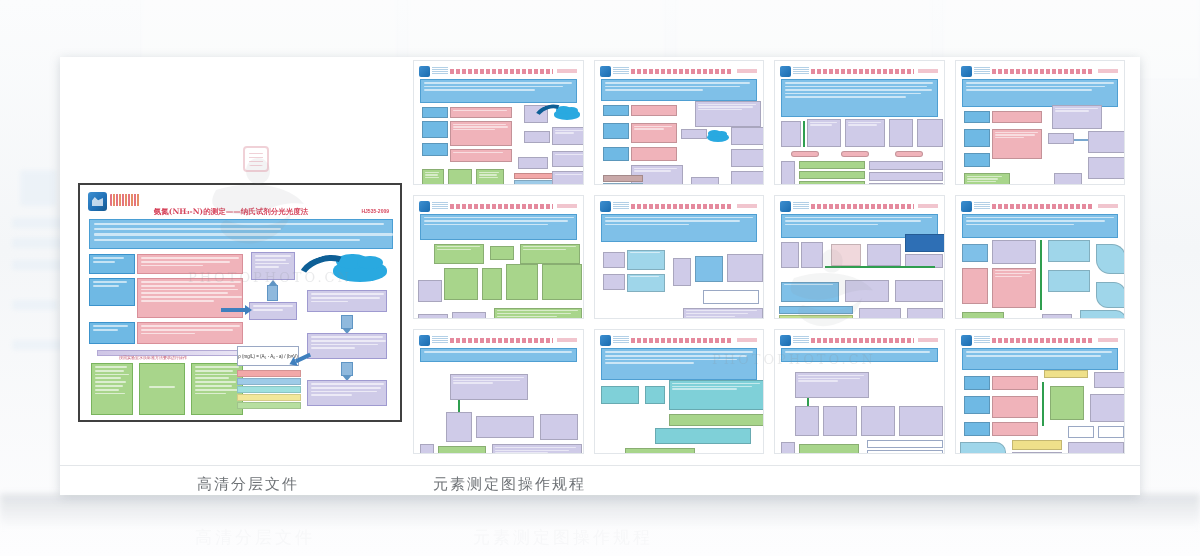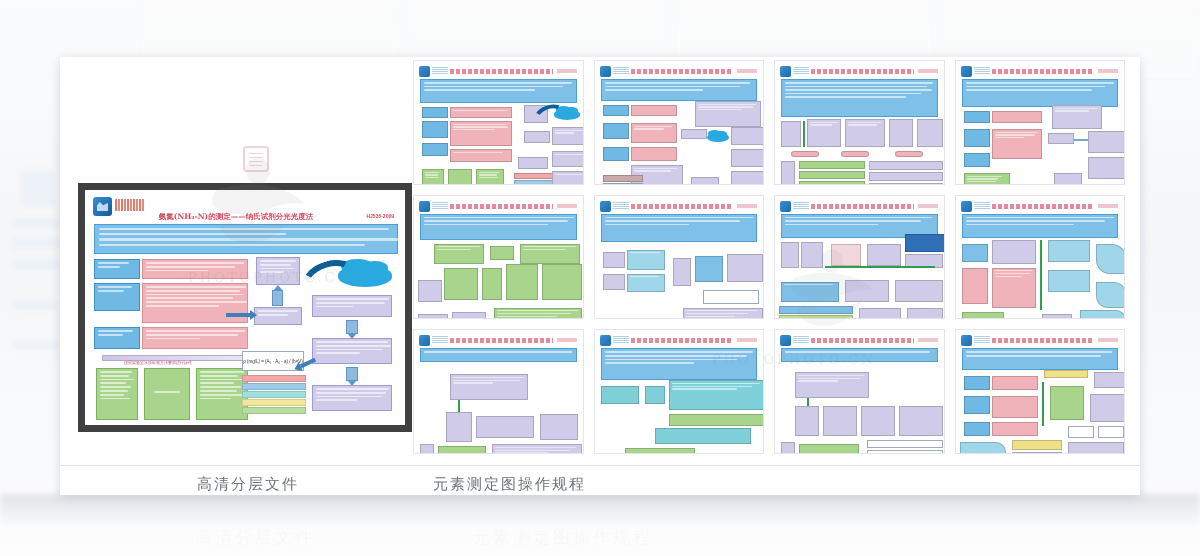--- a/index.html
+++ b/index.html
@@ -50,21 +50,21 @@
     position:absolute;left:0;top:418px;width:1080px;height:20px;
     font-family:"DejaVu Serif","Liberation Serif",serif;
     font-size:15px;color:#6e7276;letter-spacing:2px;
   }
   .panel-captions .pc1{position:absolute;left:137px;top:0;}
   .panel-captions .pc2{position:absolute;left:373px;top:0;}
 
   
   .hero{
     position:absolute;left:18px;top:126px;width:320px;height:235px;
-    background:#fff;border:7px solid #404040;overflow:hidden;
+    background:#fff;border:2px solid #404040;overflow:hidden;
   }
   .hero-inner{position:absolute;inset:5px;}
   .logo{
     position:absolute;left:3px;top:2px;width:19px;height:19px;border-radius:3px;
     background:linear-gradient(135deg,#3d8fd0 0%,#1f6fb5 60%,#15598f 100%);
   }
   .logo::after{
     content:"";position:absolute;left:4px;top:5px;width:11px;height:9px;
     background:rgba(255,255,255,.72);
     clip-path:polygon(0 40%,25% 0,55% 35%,100% 10%,100% 100%,0 100%);

